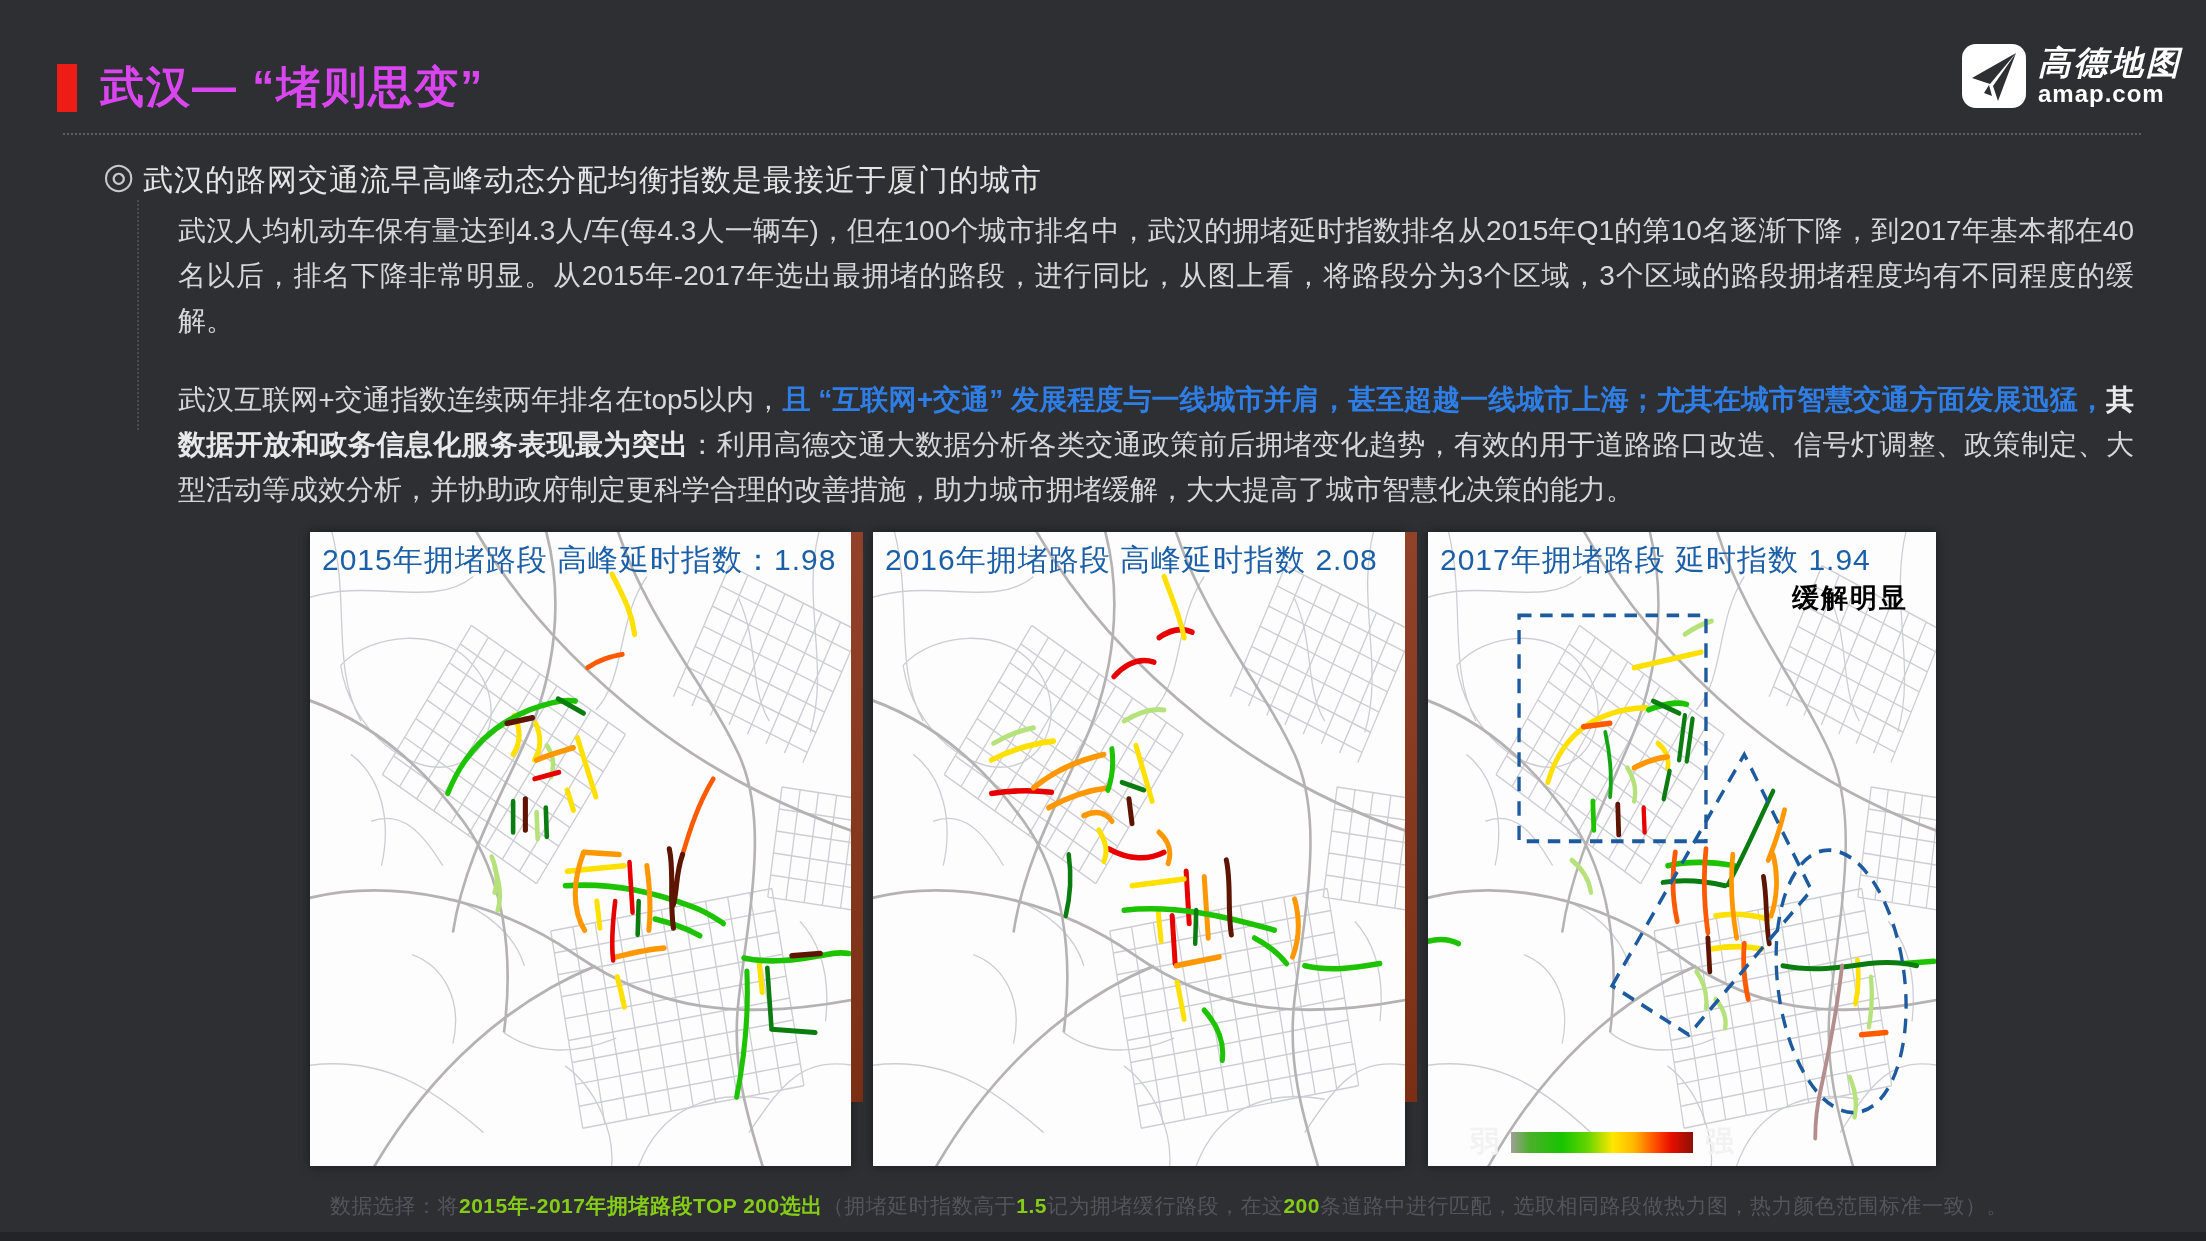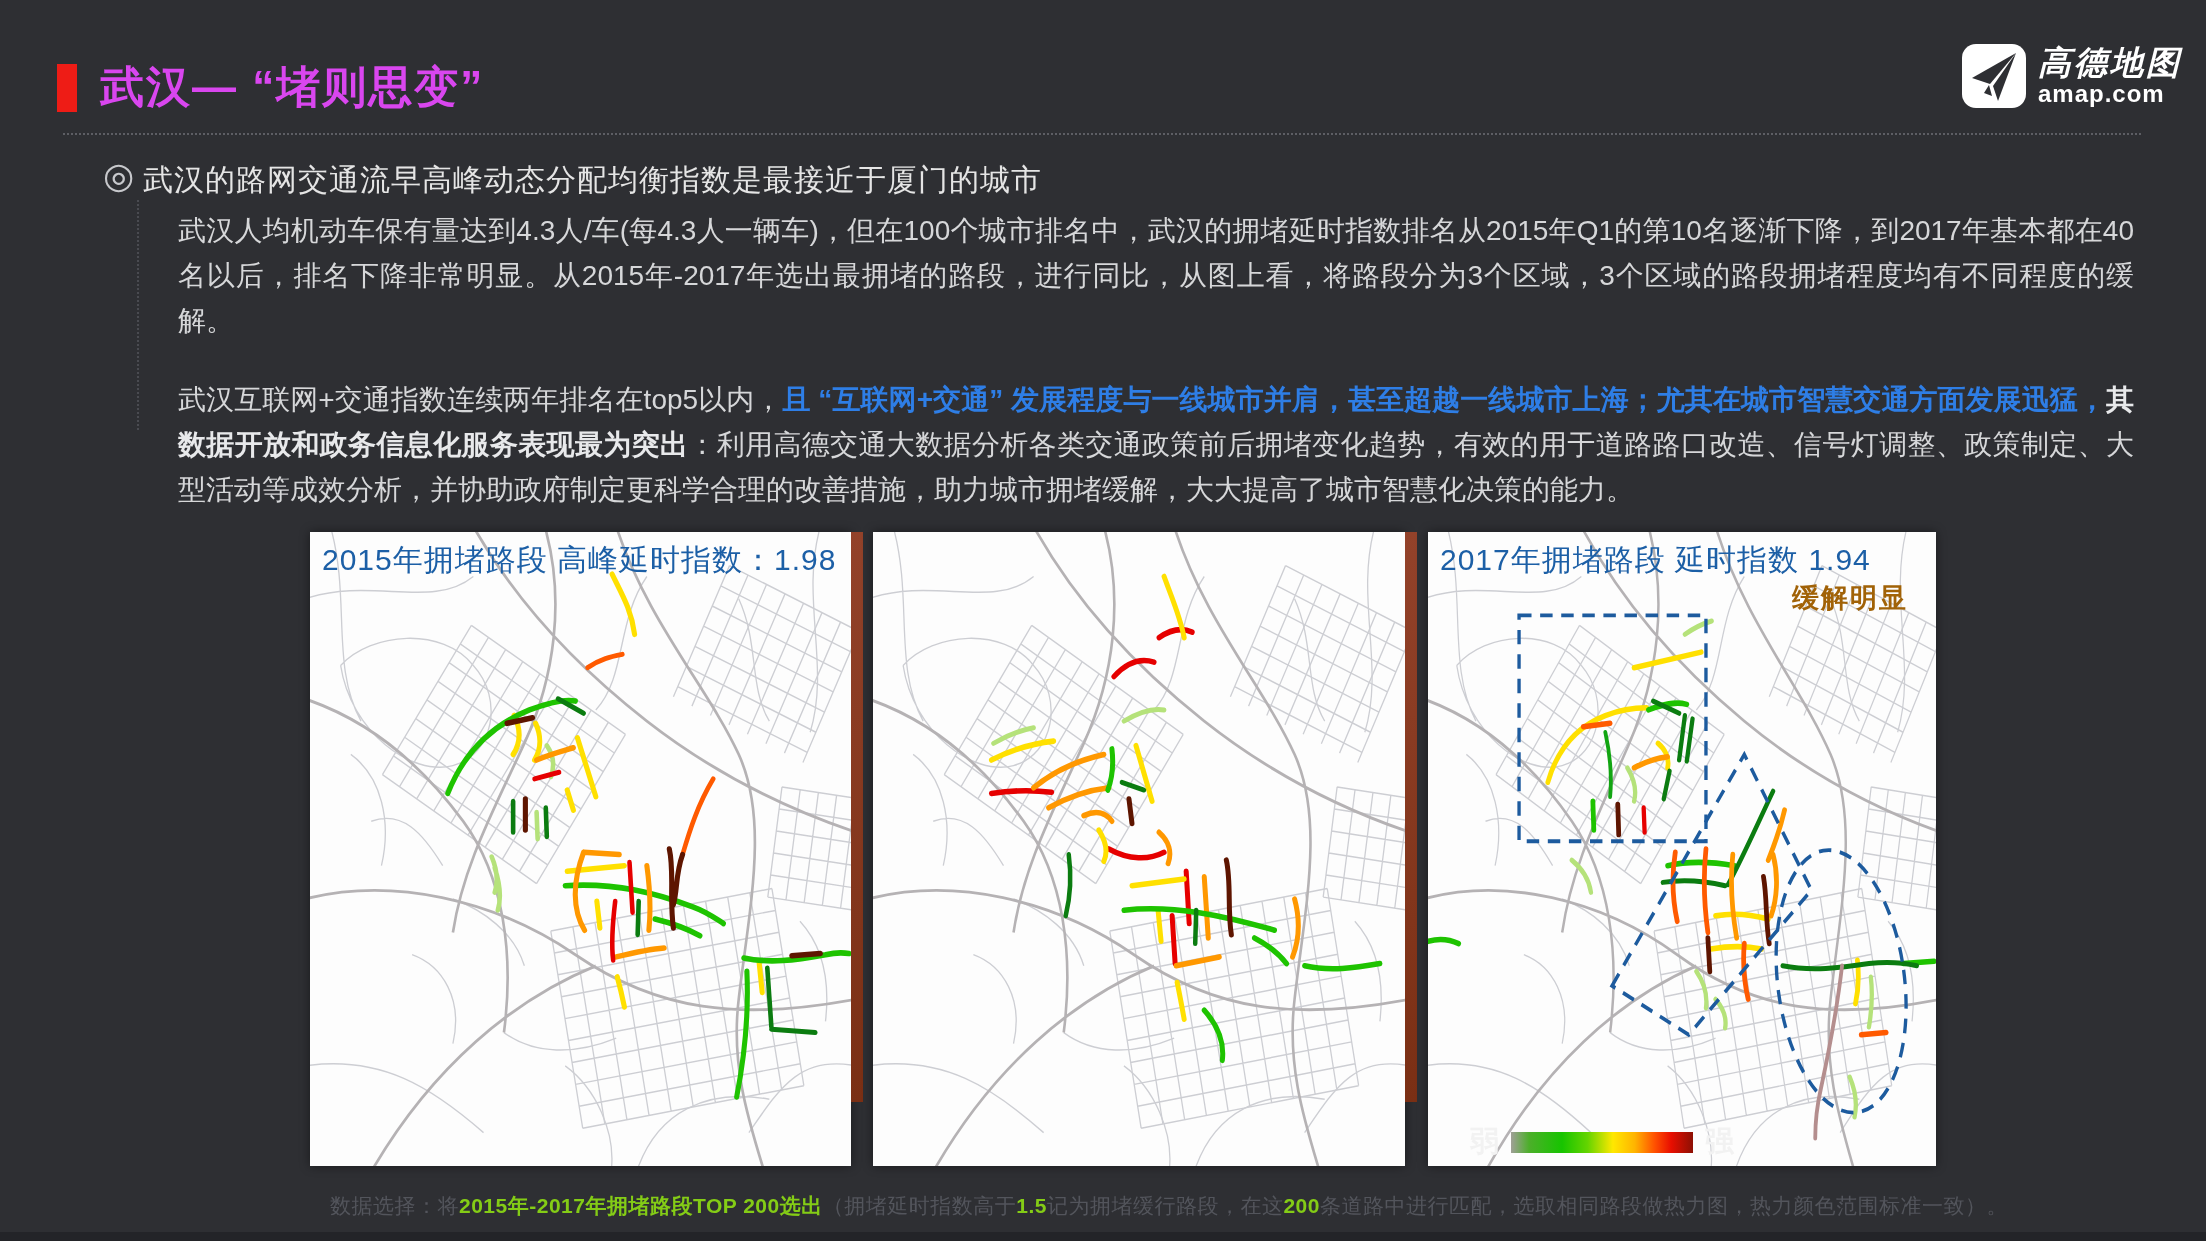--- a/index.html
+++ b/index.html
@@ -25,21 +25,21 @@
   .vdot{left:137px;top:200px;height:230px;border-left:2px dotted #4a4b51;}
   .body-text{left:178px;top:208px;width:1956px;font-size:28px;line-height:45px;color:#d6d7d9;text-align:justify;}
   .p2{margin-top:34px;}
   .blue-bold{color:#2e7ee6;font-weight:bold;}
   .white-bold{color:#e8e9eb;font-weight:bold;}
 
   
   .map-panel{top:532px;height:634px;background:#fdfdfd;box-shadow:0 0 10px rgba(0,0,0,.45);}
   .map-panel svg{display:block;width:100%;height:100%;}
   .map-title{position:absolute;left:12px;top:8px;font-size:30px;color:#1c5fa6;white-space:nowrap;letter-spacing:1px;}
-  .map-annotation{position:absolute;right:28px;top:48px;font-size:27px;font-weight:bold;color:#a16207;letter-spacing:2px;}
+  .map-annotation{position:absolute;right:28px;top:48px;font-size:27px;font-weight:bold;color:#000000;letter-spacing:2px;}
   .divider{top:532px;width:12px;height:570px;background:linear-gradient(#93422a,#7a2f14);}
 
   
   .legend{left:1470px;top:1122px;display:flex;align-items:center;gap:12px;color:#f2f2f2;font-size:29px;font-weight:bold;}
   .legend-bar{width:182px;height:21px;
     background:linear-gradient(to right,#a0a097 0%,#4caf2a 10%,#17c400 28%,#64d400 42%,#ffe800 56%,#ffb400 68%,#ff5000 79%,#e80e00 88%,#8c1004 100%);}
 
   
   .footnote{left:330px;top:1192px;width:1700px;font-size:21px;color:#53555c;letter-spacing:.5px;white-space:nowrap;}
   .footnote b{color:#84cc16;}
@@ -117,20 +117,21 @@
     <g>
       <path class="cong" stroke="#e60000" stroke-width="5" d="M240 130C252 118 266 113 280 117M118 235C140 232 160 232 178 234M235 285C255 295 275 295 290 288M285 95C296 88 308 86 318 90M312 305L315 352M298 345L301 388"></path>
       <path class="cong" stroke="#ff9800" stroke-width="5" d="M160 230C180 215 205 205 230 200M175 248C195 238 215 232 235 230M210 255C222 250 232 252 238 260M285 270C295 278 298 288 294 298M330 310L334 365M302 390L345 382M420 330C426 350 424 368 418 382"></path>
       <path class="cong" stroke="#ffe000" stroke-width="5" d="M118 205C140 195 160 190 180 188M262 192L278 242M225 268C232 278 234 288 230 296M258 318L310 312M284 340L287 368M303 405C306 418 308 428 310 438M290 40C298 60 306 76 310 95"></path>
       <path class="cong" stroke="#1ec300" stroke-width="5" d="M238 195C240 210 238 222 234 232M250 340C300 335 350 345 400 358M380 365C395 372 405 380 412 388M330 430C345 445 350 460 348 475M430 390C455 395 480 392 505 388"></path>
       <path class="cong" stroke="#0b7c10" stroke-width="4.5" d="M248 225L270 232M322 340L321 370M195 290C198 310 196 330 192 345"></path>
       <path class="cong" stroke="#b5e27a" stroke-width="4.5" d="M120 190C135 182 148 178 160 176M250 170C265 162 278 158 290 160"></path>
       <path class="cong" stroke="#5e1500" stroke-width="5" d="M255 240L258 262M352 295C357 315 353 340 357 362"></path>
     </g>
   </svg>
+  <div class="map-title">2016年拥堵路段  高峰延时指数 2.08</div>
 </div>
 <div class="abs divider" style="left:1405px;"></div>
 
 <div class="abs map-panel" style="left:1428px;width:508px;">
   <svg viewBox="0 0 530 570" preserveAspectRatio="none">
     <use href="#basemap"></use>
     <g>
       <path class="cong" stroke="#ffe000" stroke-width="5" d="M215 122L285 108M125 225C135 195 155 175 185 165C200 160 215 158 228 158M240 190C248 196 252 204 250 212M300 345C320 342 338 344 355 348M295 375C315 372 332 372 348 375M448 385C450 400 449 412 446 424"></path>
       <path class="cong" stroke="#1ec300" stroke-width="5" d="M230 160C245 155 258 152 270 155M172 242L173 268M250 300C275 295 300 297 320 300M0 368C12 365 22 366 32 370M496 388L528 386"></path>
       <path class="cong" stroke="#12a512" stroke-width="4" d="M185 180C190 200 192 220 190 238"></path>

